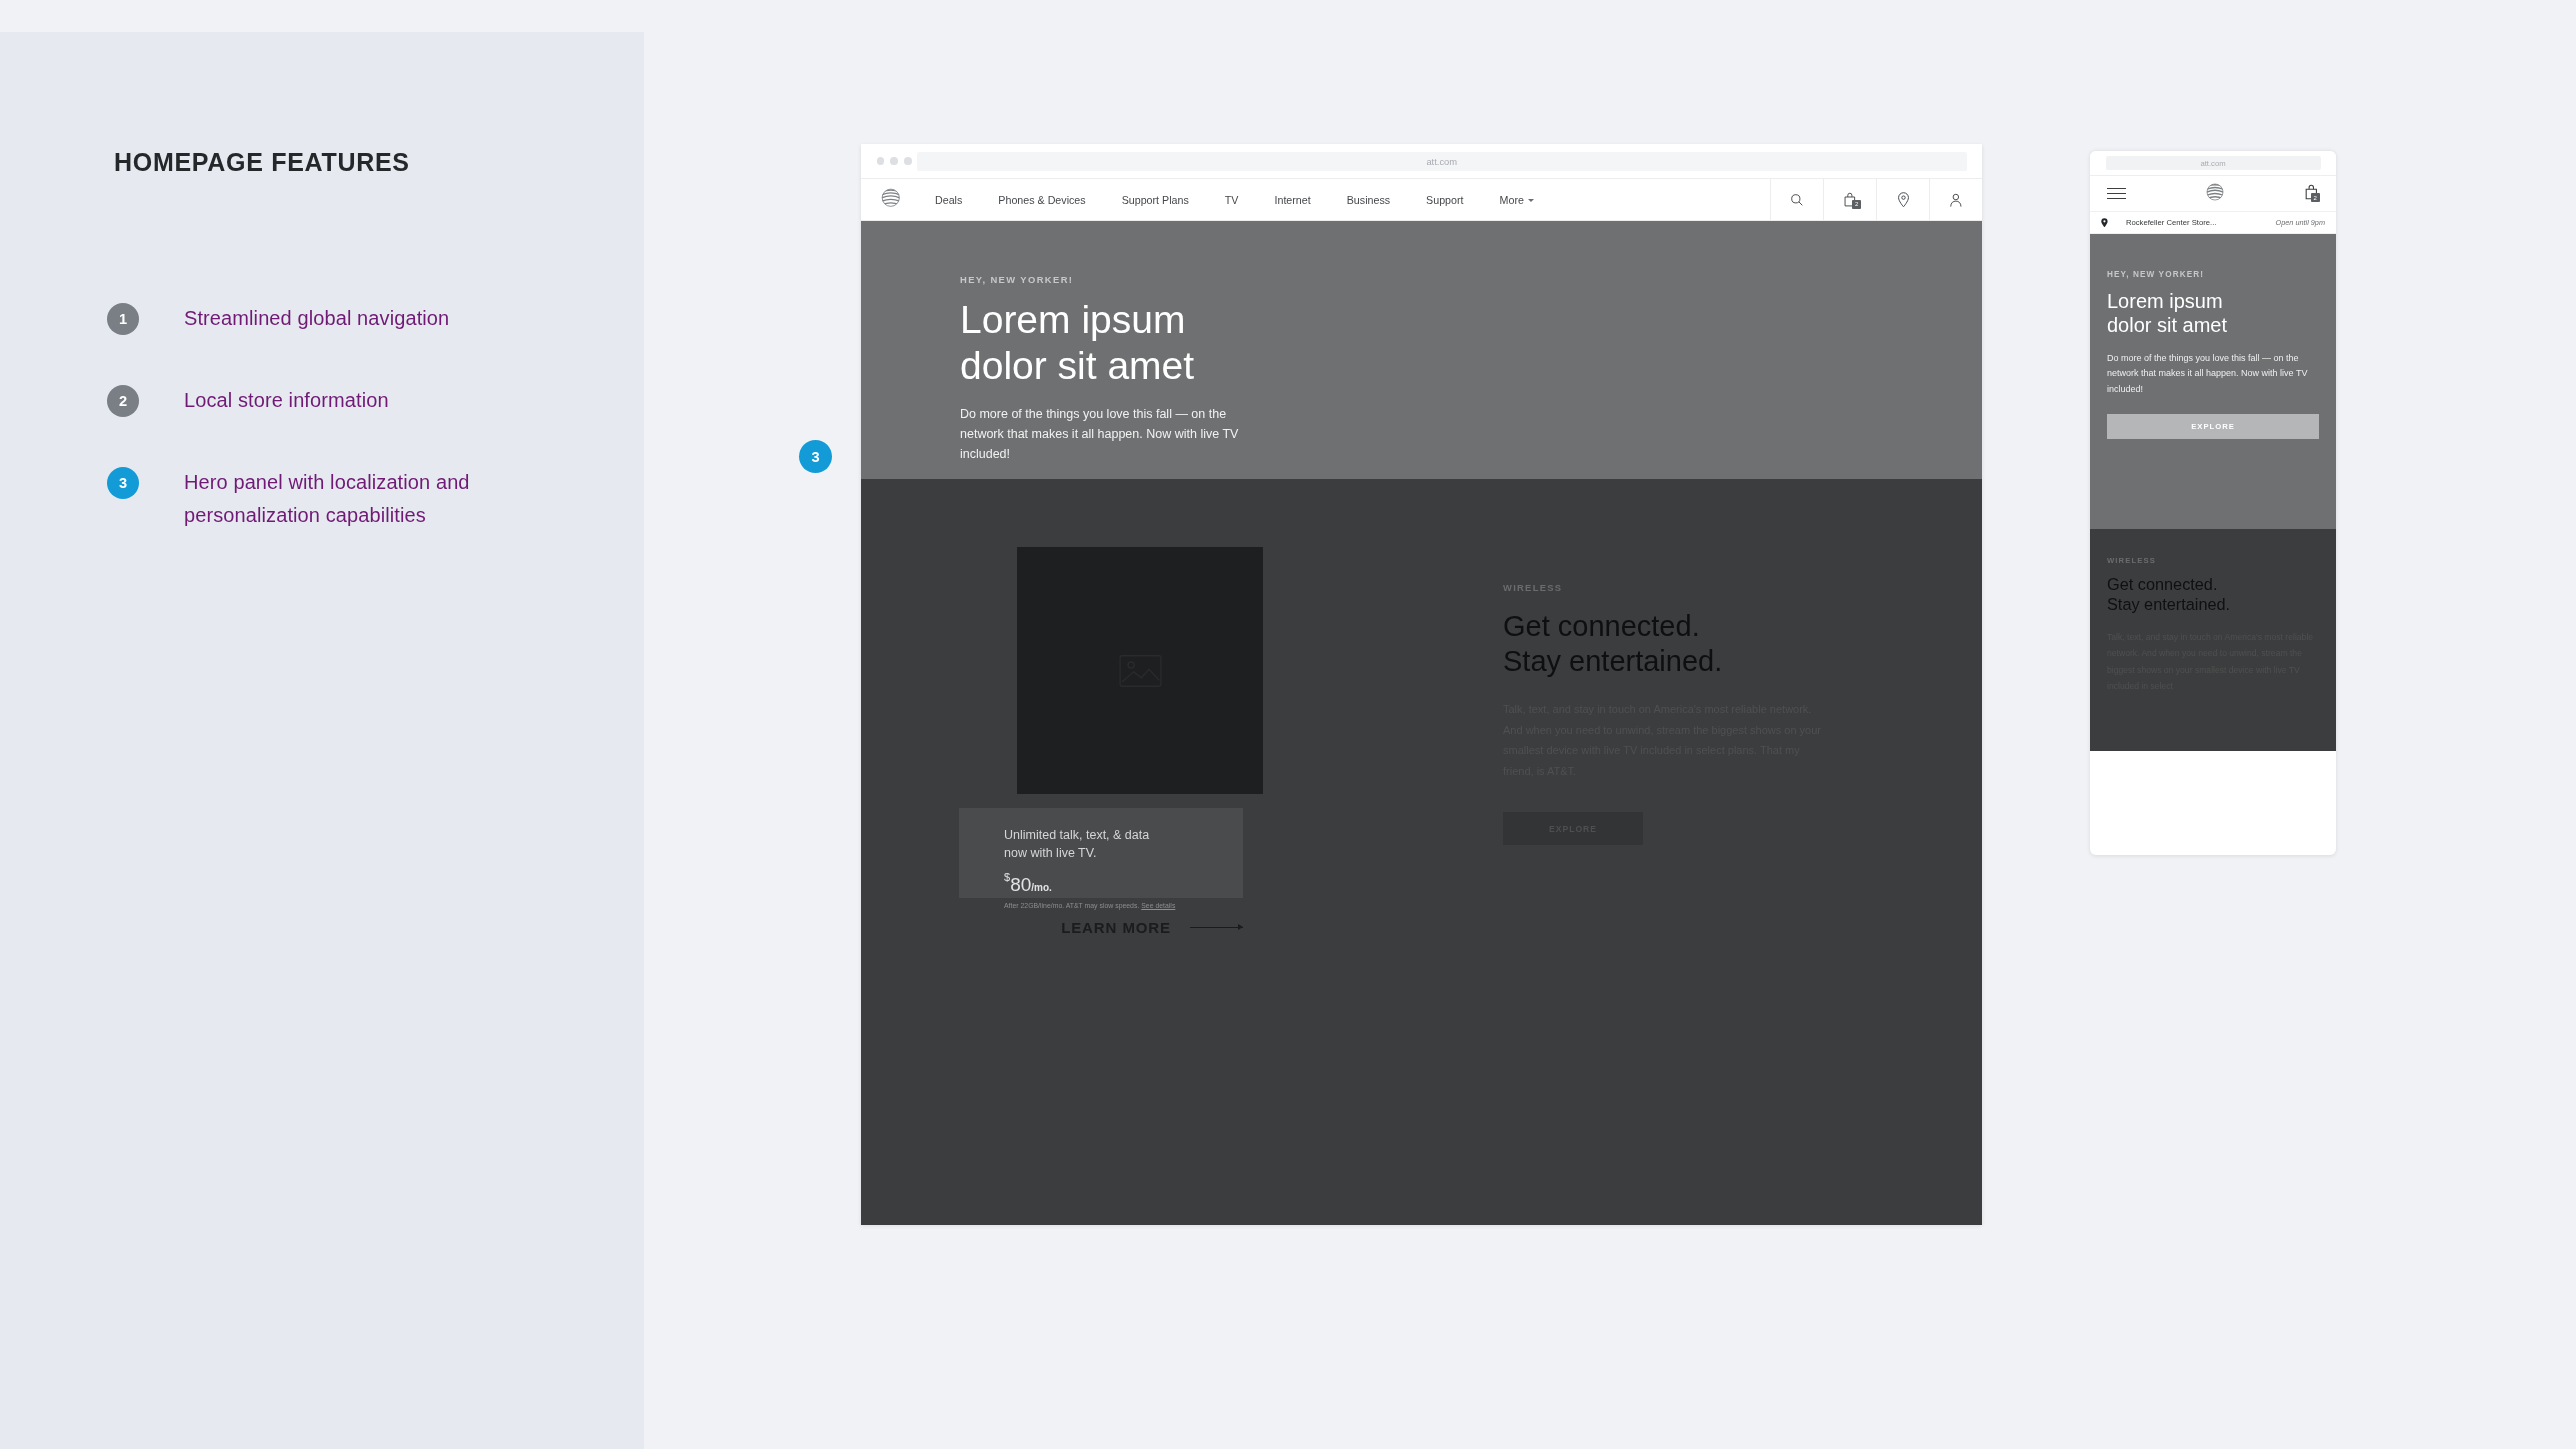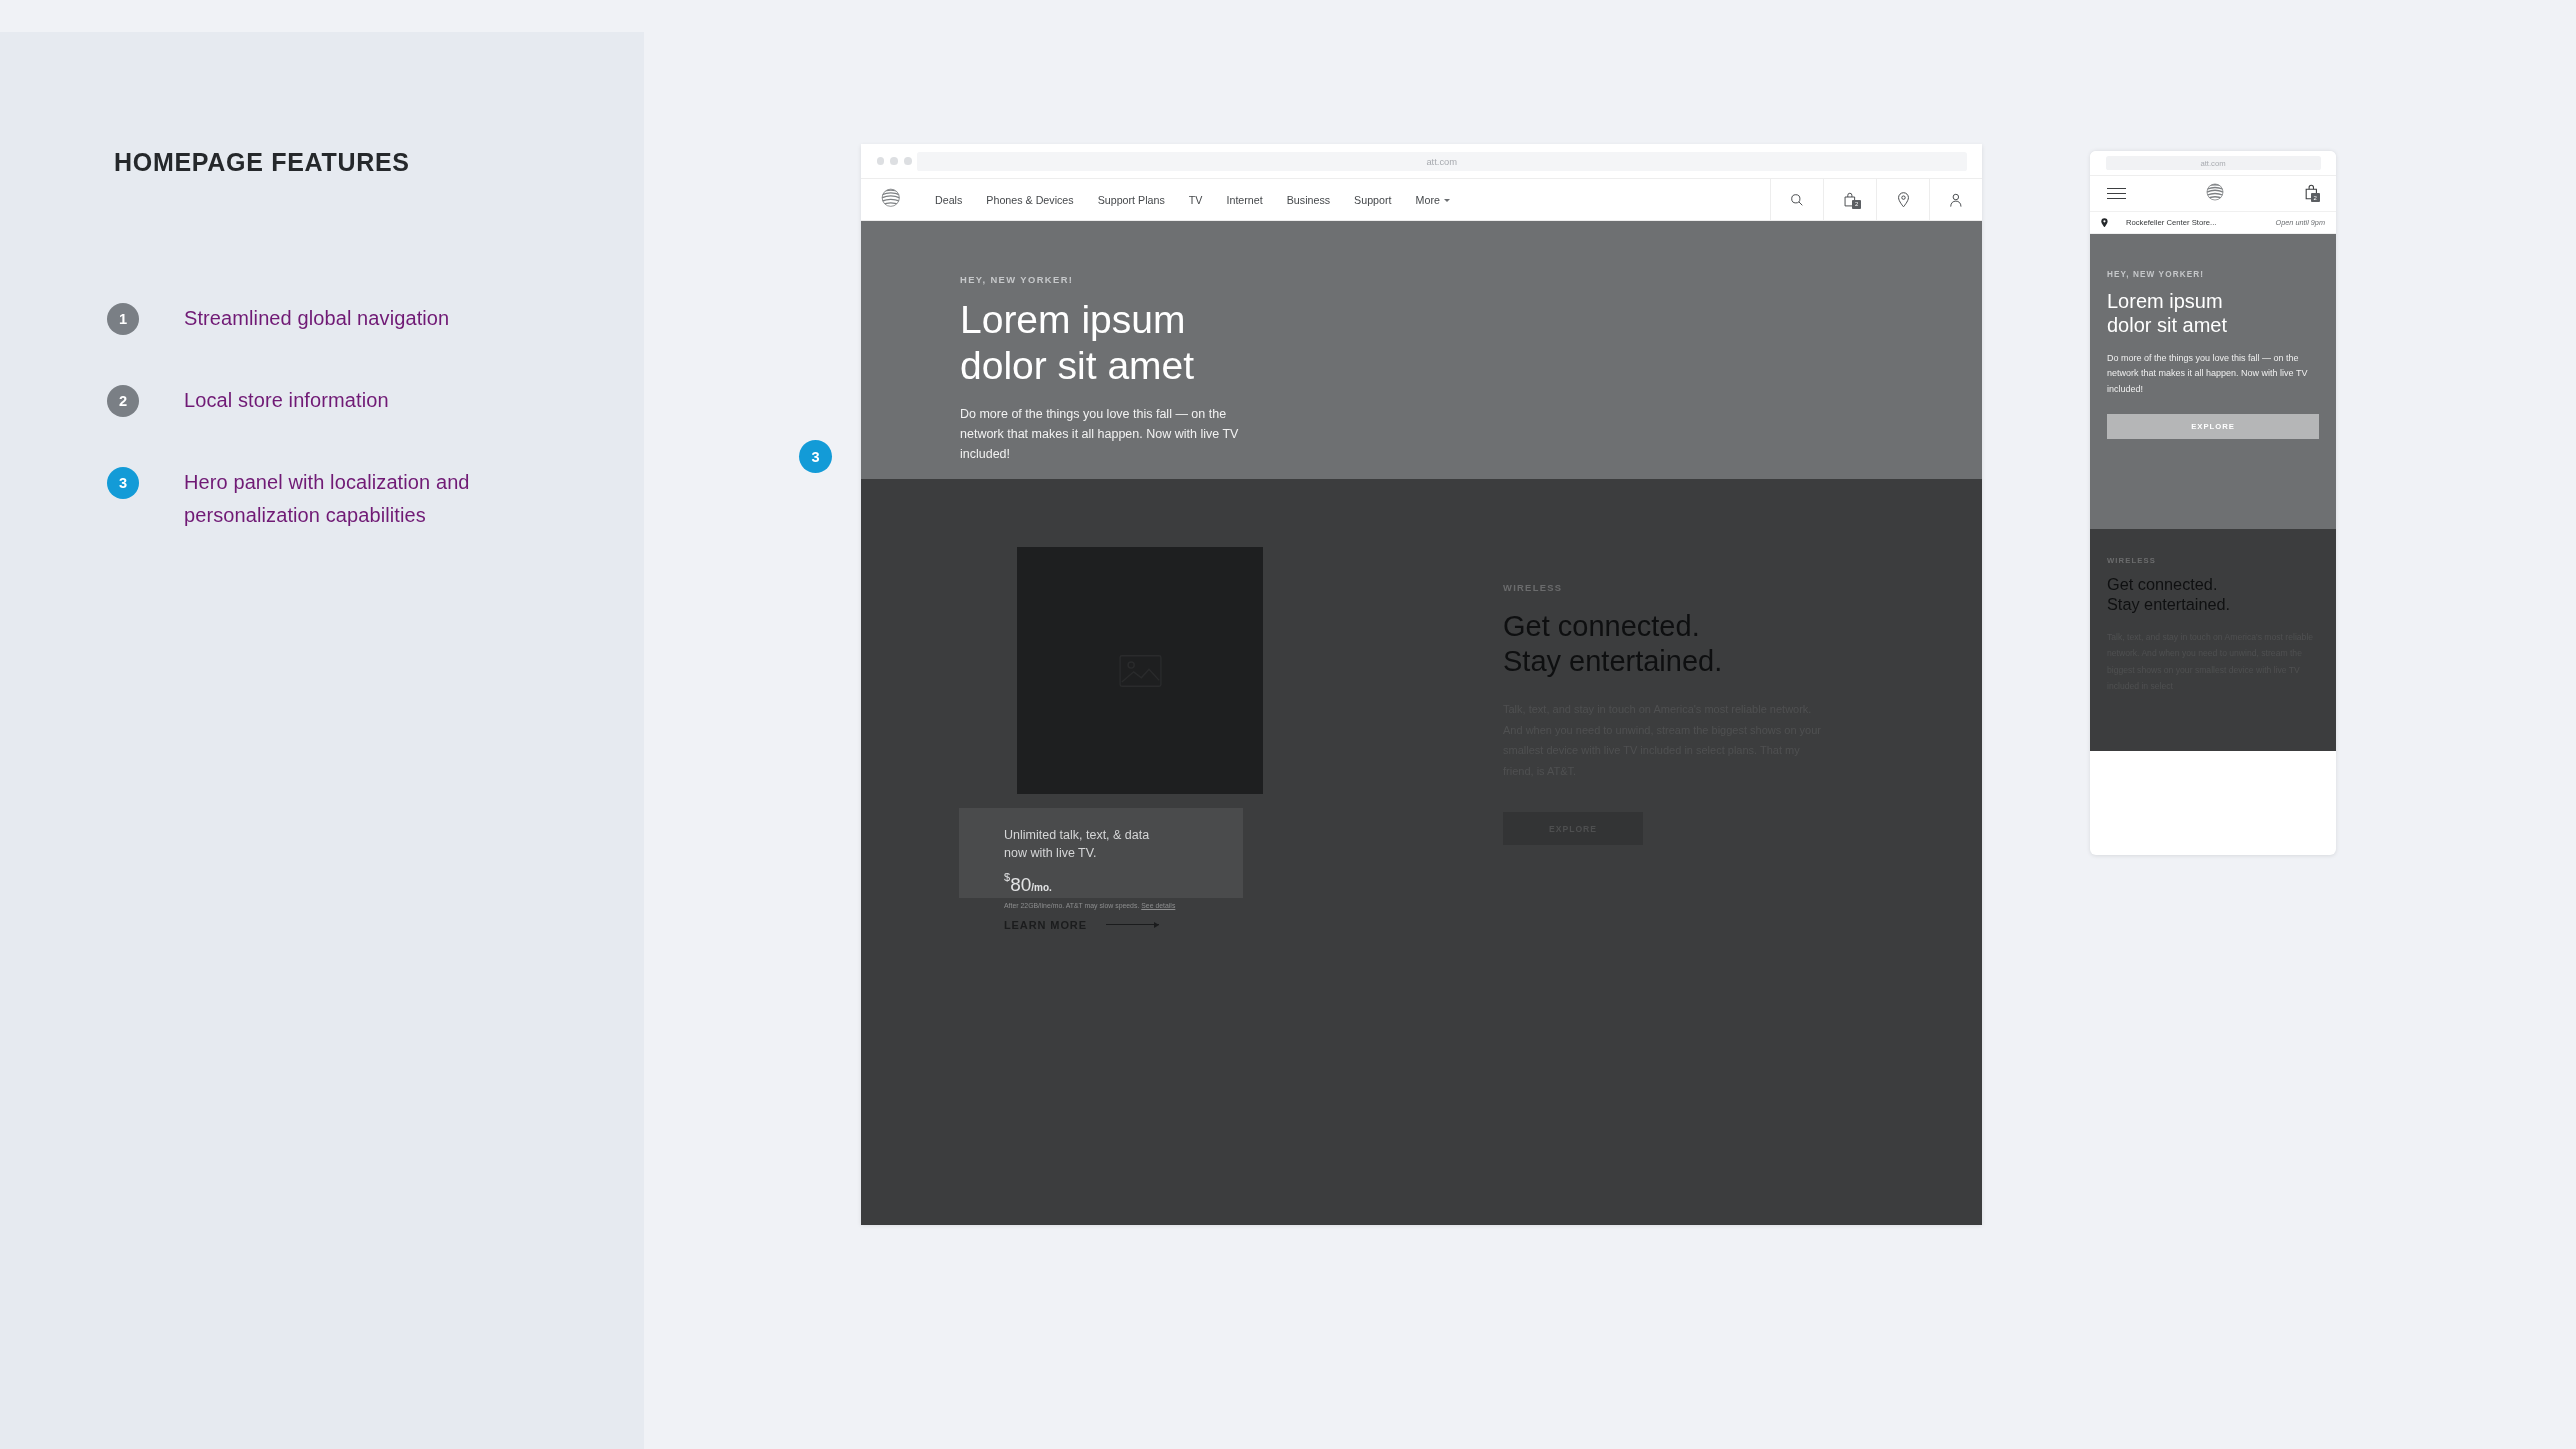--- a/index.html
+++ b/index.html
@@ -49,21 +49,21 @@
     position:absolute;left:56px;right:15.5px;top:7.7px;height:19px;
     background:#f4f5f7;border-radius:2.6px;
     display:flex;align-items:center;justify-content:center;
     font-size:9.4px;color:#a8abb0;
   }
   .nav-bar{
     height:41px;border-top:0.9px solid #ededed;border-bottom:0.9px solid #ededed;
     display:flex;align-items:center;background:#fff;position:relative;
   }
   .att-logo{margin-left:19px;flex:0 0 auto;}
-  .nav-links{display:flex;align-items:center;margin-left:21.5px;gap:0;}
+  .nav-links{display:flex;align-items:center;margin-left:21.5px;gap:12px;}
   .nav-link{
     font-size:10.7px;color:#45484b;padding:0 12px;white-space:nowrap;
     display:flex;align-items:center;gap:4.3px;
   }
   .chev{display:inline-block;width:0;height:0;border-left:3px solid transparent;
     border-right:3px solid transparent;border-top:3.4px solid #6b6e71;margin-top:1.7px;}
   .nav-icons{position:absolute;right:0;top:0;height:41px;display:flex;align-items:stretch;}
   .nav-icon{
     width:52px;display:flex;align-items:center;justify-content:center;
     border-left:0.9px solid #ededed;position:relative;
@@ -104,22 +104,22 @@
   .card-overlay{
     position:absolute;left:98px;top:329px;width:284px;height:90px;
     background:#4a4b4c;padding:18px 0 0 45px;box-sizing:border-box;
   }
   .card-title{font-size:12.5px;line-height:18px;color:#d5d6d7;}
   .card-price{margin-top:5.2px;font-size:19px;color:#e3e4e5;line-height:20.6px;}
   .card-price .cur{font-size:11px;vertical-align:10.3px;}
   .card-price .per{font-size:10px;font-weight:bold;}
   .card-fine{margin-top:3.4px;font-size:6.9px;color:#8d8e8f;}
   .card-fine u{text-decoration:underline;}
-  .card-cta{margin-top:9.4px;font-size:11px;font-weight:bold;letter-spacing:0.9px;
-    color:#1b1c1d;display:flex;align-items:center;gap:19px;}
+  .card-cta{margin-top:9.4px;font-size:15px;font-weight:bold;letter-spacing:0.9px;
+    color:#1b1c1d;display:flex;align-items:center;gap:19px;justify-content:flex-end;}
   .arrow-line{width:53px;height:0.9px;background:#1b1c1d;position:relative;}
   .arrow-line:after{content:"";position:absolute;right:0;top:-2.6px;
     border-left:5.2px solid #1b1c1d;border-top:3px solid transparent;
     border-bottom:3px solid transparent;}
   .wireless-col{position:absolute;left:642px;top:103px;width:361px;}
   .w-eyebrow{font-size:9.4px;font-weight:bold;letter-spacing:1.3px;color:#6b6c6d;}
   .w-h2{margin-top:15.5px;font-size:29px;line-height:35px;color:#0e0f10;font-weight:normal;}
   .w-body{margin-top:20.6px;font-size:11px;line-height:20.6px;color:#4f5051;width:322px;}
   .w-btn{margin-top:31px;width:140px;height:33px;background:#333435;
     display:flex;align-items:center;justify-content:center;

